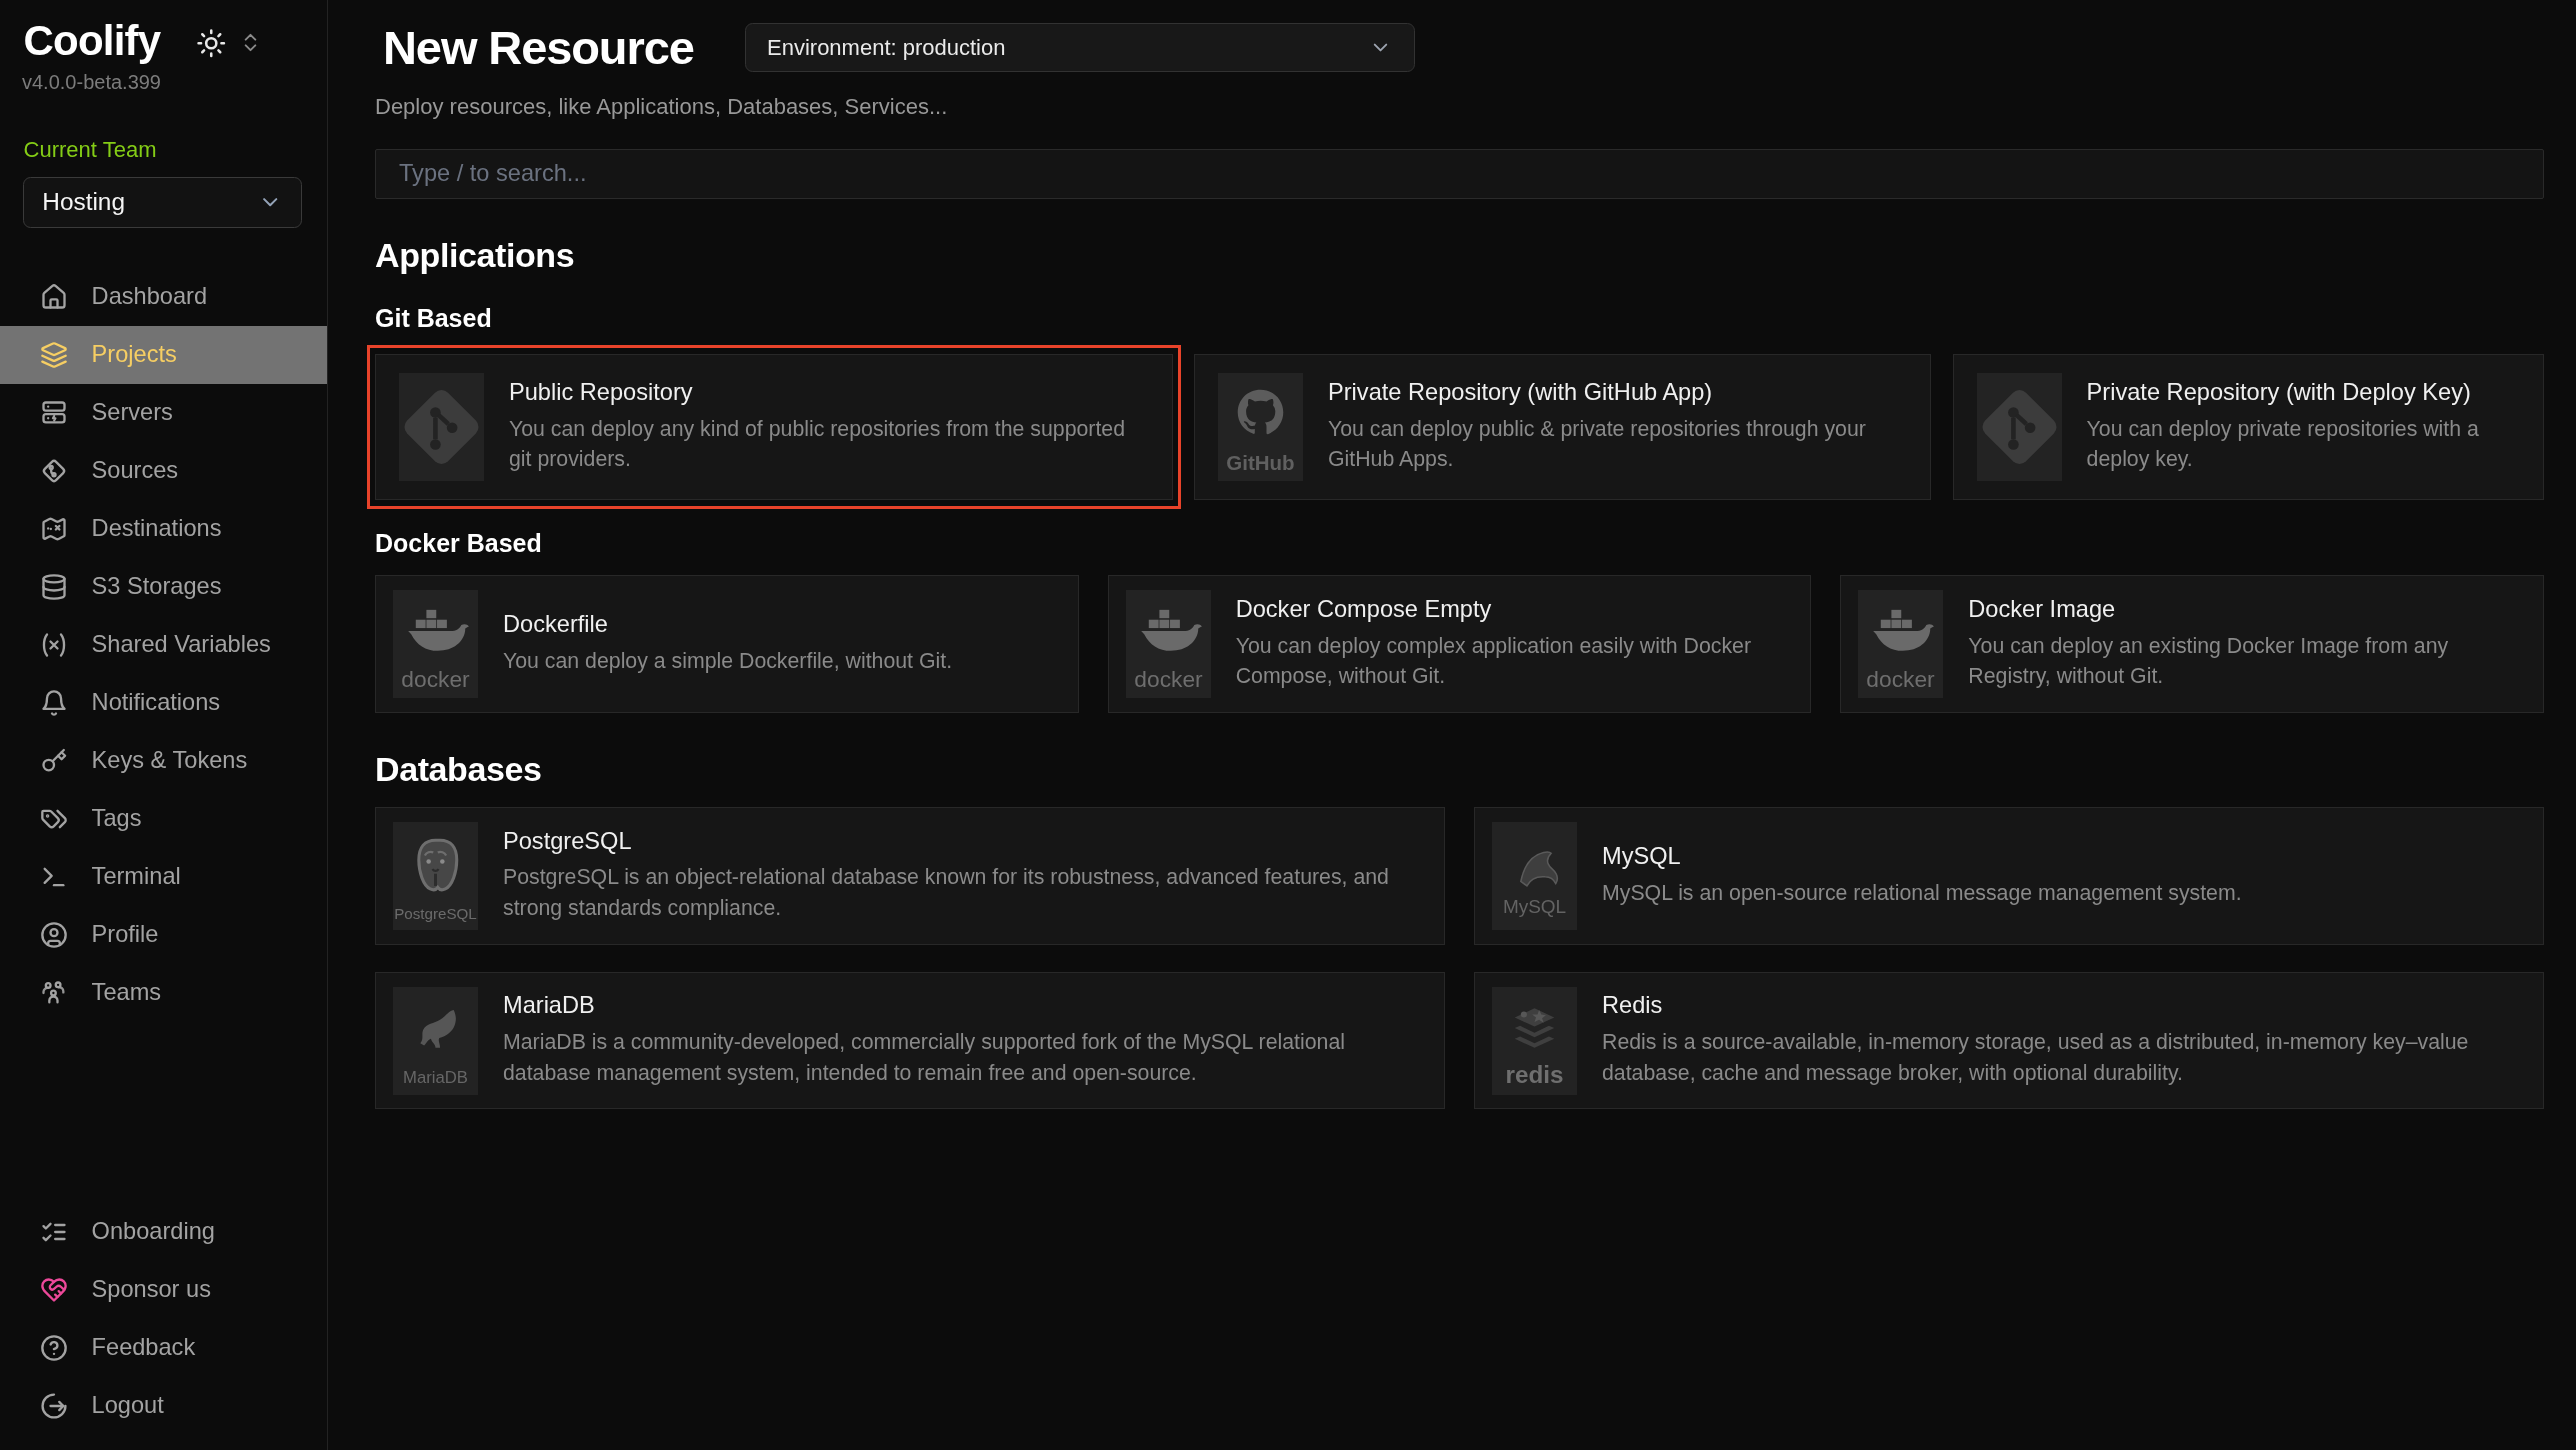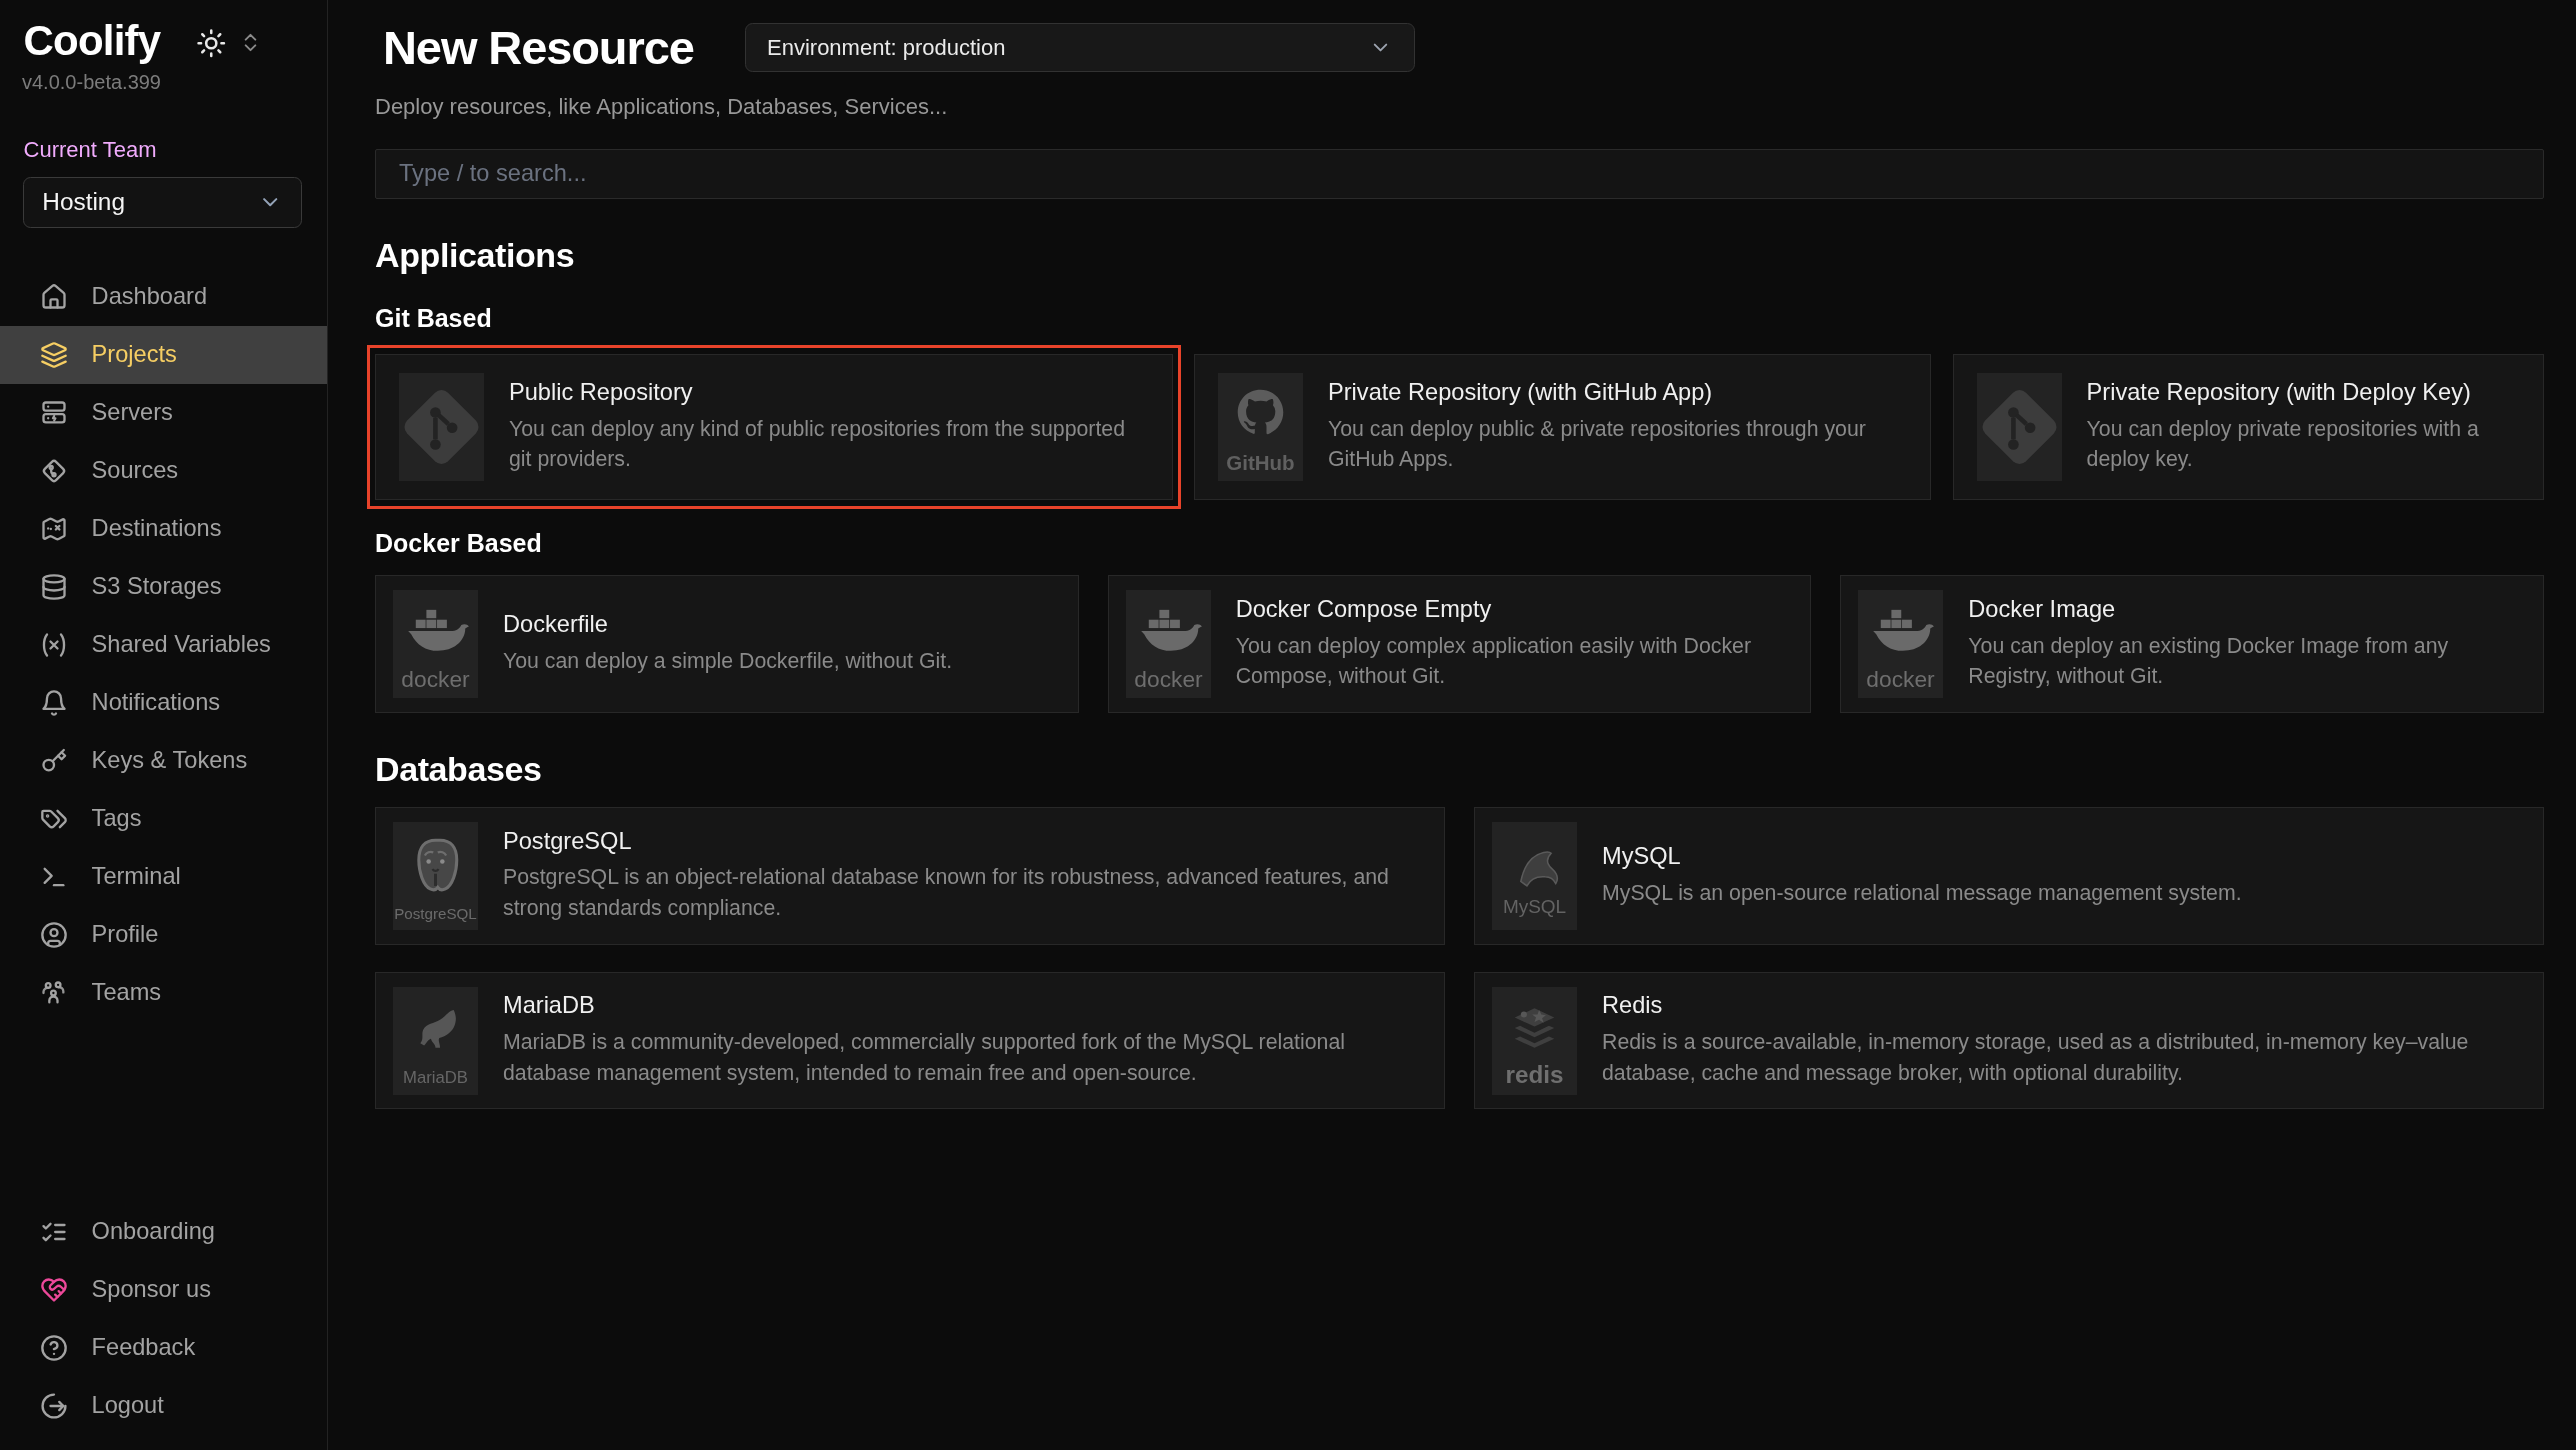--- a/index.html
+++ b/index.html
@@ -7,30 +7,30 @@
        font-family:"Liberation Sans",sans-serif;color:#d4d4d4;}
   svg{display:block;}
 
   
   .sidebar{position:absolute;left:0;top:0;bottom:0;width:328px;box-sizing:border-box;
            border-right:0.8px solid #232323;display:flex;flex-direction:column;padding:20px 0 15.2px;}
   .logo-row{display:flex;align-items:flex-start;justify-content:flex-start;padding:0 29px 0 23.6px;gap:36px;}
   .brand{font-size:42px;line-height:1;font-weight:700;color:#ffffff;letter-spacing:-0.8px;}
   .theme-controls{display:flex;align-items:center;gap:12.2px;margin-top:7.6px;color:#e8e8e8;}
   .version{padding:0 22px;color:#7c7c7c;font-size:20px;margin-top:9.1px;}
-  .team-label{padding:0 23.6px;color:#f0abfc;font-size:22px;margin-top:43px;}
+  .team-label{padding:0 23.6px;color:#84cc16;font-size:22px;margin-top:43px;}
   .team-select{margin:13.7px 25px 0 23px;height:49px;border:0.8px solid #3a3a3a;border-radius:7.6px;
                background:#121212;display:flex;align-items:center;justify-content:space-between;
                padding:0 18.3px;cursor:pointer;}
   .team-select .value{color:#f5f5f5;font-size:24.4px;}
   .nav{margin-top:40px;display:flex;flex-direction:column;}
   .nav-item{height:58px;display:flex;align-items:center;gap:23.6px;padding-left:40px;
             color:#a3a3a3;font-size:23.6px;cursor:pointer;white-space:nowrap;}
   .nav-item svg{width:28px;height:28px;flex:none;}
-  .nav-item.active{background:#404040;color:#f6ce63;}
+  .nav-item.active{background:#737373;color:#f6ce63;}
   .nav-item .pink{color:#ec4899;}
   .spacer{flex:1;}
 
   
   .main{position:absolute;left:329px;top:0;right:0;bottom:0;box-sizing:border-box;
         padding:13.7px 32px 0 46px;overflow:hidden;}
   .header-row{display:flex;align-items:center;gap:43px;}
   h1{font-size:47px;line-height:1.1;margin:8px;color:#ffffff;font-weight:700;letter-spacing:-1.1px;}
   .env-select{width:670px;height:49px;background:#181818;border:0.8px solid #323232;border-radius:7.6px;
               display:flex;align-items:center;justify-content:space-between;padding:0 21.3px;

